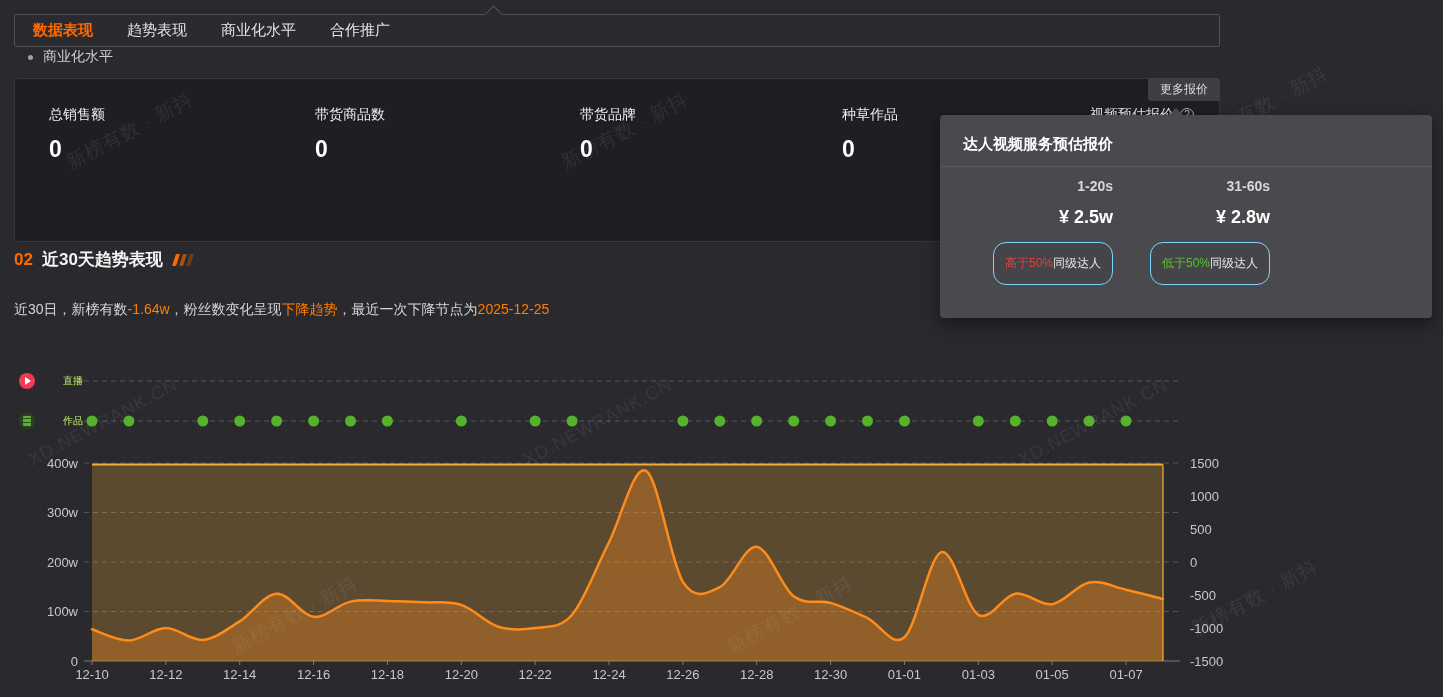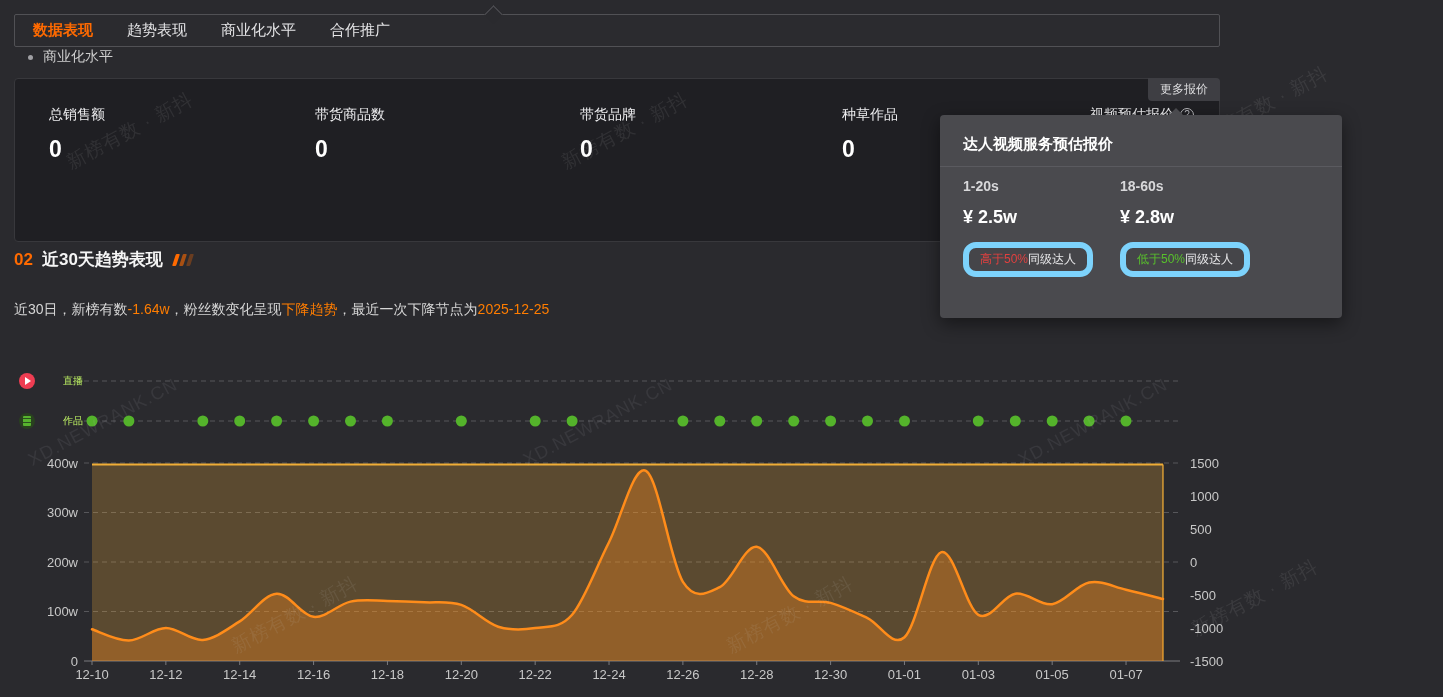--- a/index.html
+++ b/index.html
@@ -39,38 +39,39 @@
   }
   .stat-col { position:absolute; top:27px; }
   .stat-label { font-size:14px; color:#ededef; display:flex; align-items:center; gap:6px; }
   .stat-value { margin-top:12px; font-size:23px; font-weight:bold; color:#ffffff; }
   .info-icon {
     width:14px; height:14px; border:1px solid #b8b8bc; border-radius:50%;
     font-size:10px; line-height:12px; text-align:center; color:#b8b8bc; cursor:pointer;
   }
   
   .popup {
-    position:absolute; left:940px; top:115px; width:402px; height:203px;
+    position:absolute; left:940px; top:115px; width:492px; height:203px;
     background:#4a4a4e; border-radius:4px; z-index:6;
     box-shadow:0 6px 18px rgba(0,0,0,.45);
+    text-align:right;
   }
   .popup .arrow {
     position:absolute; left:228px; top:-7px; width:0; height:0;
     border-left:8px solid transparent; border-right:8px solid transparent;
     border-bottom:8px solid #4a4a4e;
   }
   .popup-title { position:absolute; left:23px; top:20px; font-size:15px; font-weight:bold; color:#ffffff; }
   .popup-divider { position:absolute; left:0; top:51px; width:100%; border-bottom:1px solid #5a5a5f; }
   .quote-col { position:absolute; top:63px; width:150px; }
   .quote-col.c0 { left:23px; } .quote-col.c1 { left:180px; } .quote-col.c2 { left:337px; }
   .quote-duration { font-size:14px; color:#d8d8da; font-weight:bold; }
   .quote-price { margin-top:13px; font-size:18px; font-weight:bold; color:#ffffff; }
   .quote-badge {
-    margin-top:14px; display:inline-block; border:6px solid #7dd3fc; border-radius:13px;
-    padding:3px 11px; font-size:12px; color:#e6e6e8; white-space:nowrap; background:rgba(0,0,0,.06);
+    margin-top:14px; display:inline-block; border:1px solid #7dd3fc; border-radius:13px;
+    padding:12px 11px; font-size:12px; color:#e6e6e8; white-space:nowrap; background:rgba(0,0,0,.06);
   }
   .popup-note { position:absolute; left:23px; top:170px; font-size:13px; color:#d5302e; }
   
   .section-header { position:absolute; left:14px; top:248px; display:flex; align-items:center; z-index:1; }
   .section-num { color:#ff6a00; font-size:17px; font-weight:bold; margin-right:9px; }
   .section-title { color:#f5f5f5; font-size:17px; font-weight:bold; }
   .quote-marks { display:flex; gap:3px; margin-left:11px; }
   .quote-marks i { width:4px; height:12px; background:#ff6a00; transform:skewX(-18deg); border-radius:1px; }
   .quote-marks i:nth-child(2){ opacity:.6; } .quote-marks i:nth-child(3){ opacity:.3; }
   .summary { position:absolute; left:14px; top:301px; font-size:14px; color:#d6d6d6; z-index:1; }
@@ -150,21 +151,21 @@
   <div class="arrow"></div>
   <div class="popup-title">达人视频服务预估报价</div>
   <div class="popup-divider"></div>
 
   <div class="quote-col c0">
     <div class="quote-duration">1-20s</div>
     <div class="quote-price">¥ 2.5w</div>
     <div class="quote-badge"><span class="hl" style="color: rgb(224, 64, 63);">高于50%</span><span>同级达人</span></div>
   </div>
   <div class="quote-col c1">
-    <div class="quote-duration">18-60s</div>
+    <div class="quote-duration">31-60s</div>
     <div class="quote-price">¥ 2.8w</div>
     <div class="quote-badge"><span class="hl" style="color: rgb(88, 192, 44);">低于50%</span><span>同级达人</span></div>
   </div>
 
 </div>
 
 <div class="section-header">
   <span class="section-num">02</span>
   <span class="section-title">近30天趋势表现</span>
   <span class="quote-marks">

